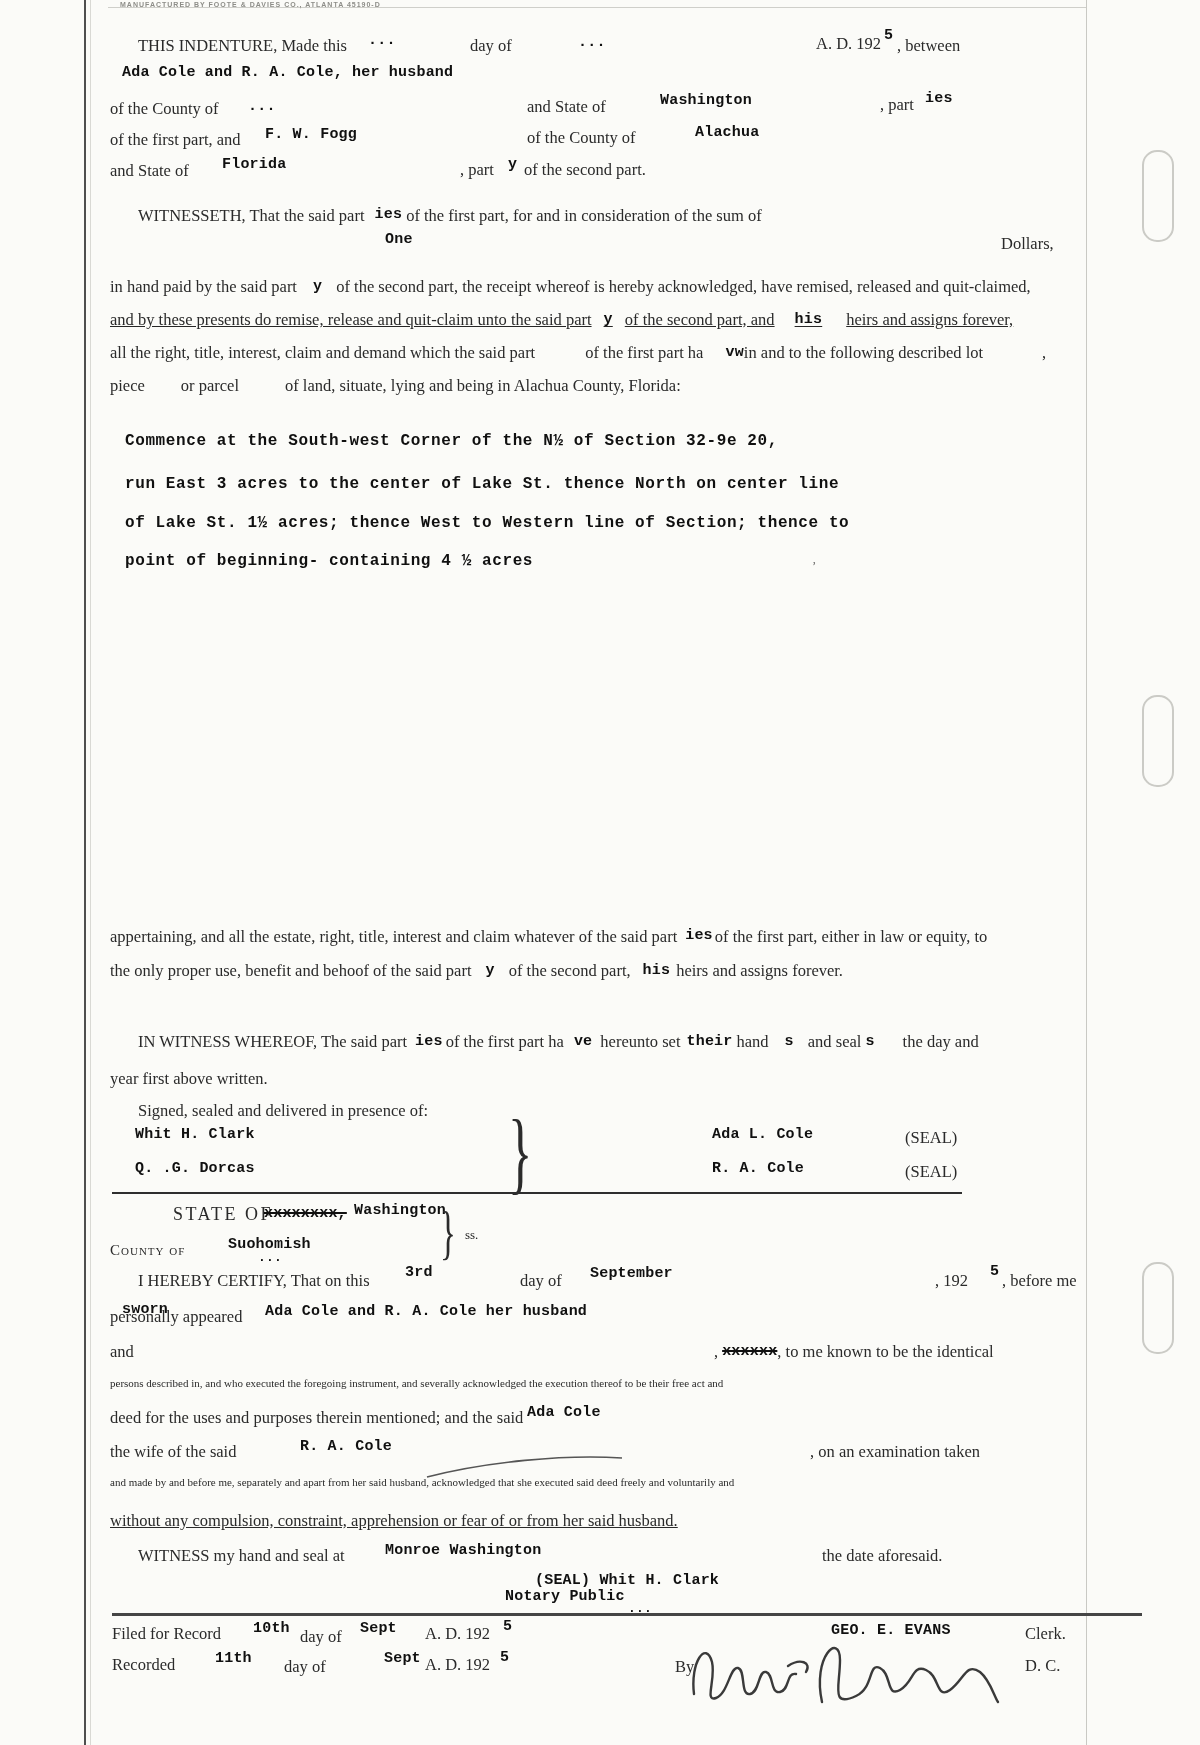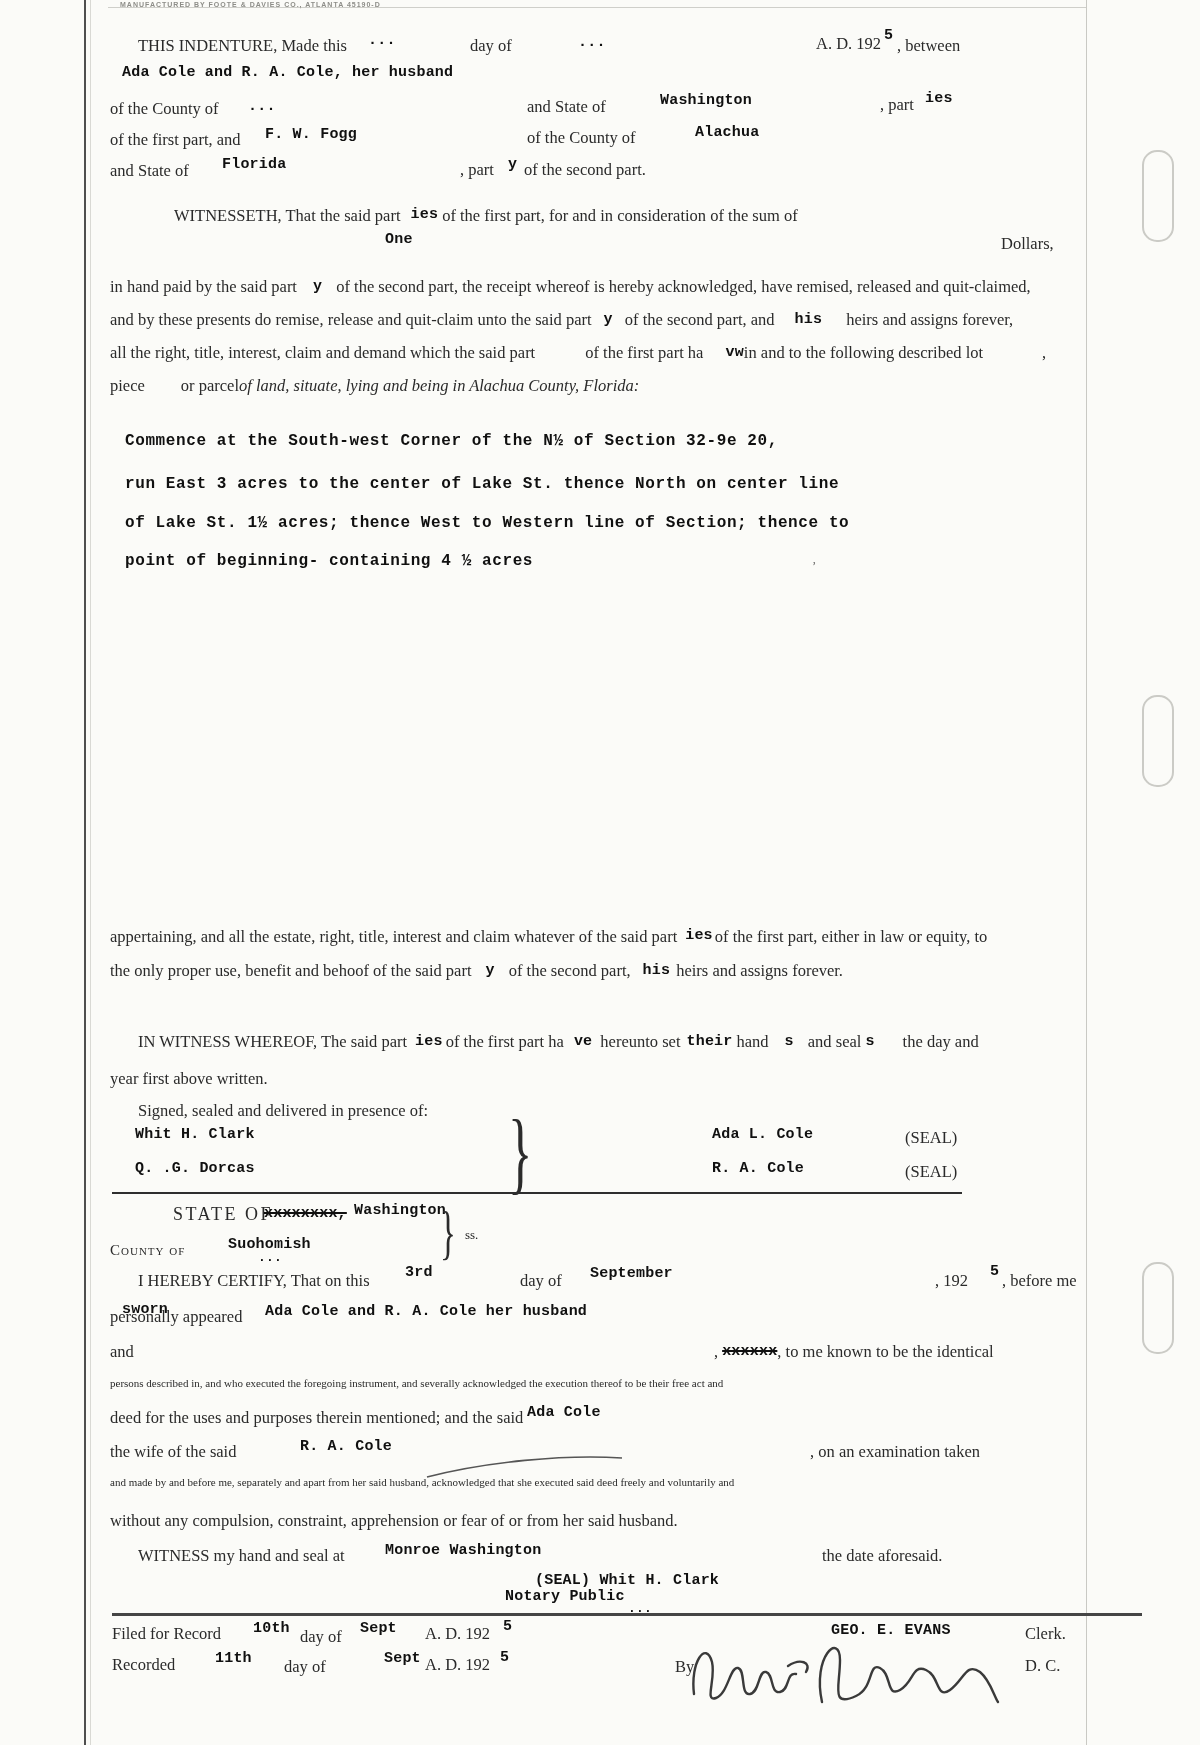--- a/index.html
+++ b/index.html
@@ -56,37 +56,37 @@
   <span class="abs s" style="left:110px;top:130px;">of the first part, and</span>
   <span class="abs t" style="left:265px;top:126px;">F. W. Fogg</span>
   <span class="abs s" style="left:527px;top:128px;">of the County of</span>
   <span class="abs t" style="left:695px;top:124px;">Alachua</span>
   <span class="abs s" style="left:110px;top:161px;">and State of</span>
   <span class="abs t" style="left:222px;top:156px;">Florida</span>
   <span class="abs s" style="left:460px;top:160px;">, part</span>
   <span class="abs t" style="left:508px;top:156px;">y</span>
   <span class="abs s" style="left:524px;top:160px;">of the second part.</span>
 
-  <div class="abs" style="left:138px;top:206px;margin-left:36px;">
+  <div class="abs" style="left:138px;top:206px;">
     <span class="s">WITNESSETH, That the said part</span><span class="t" style="margin-left:10px;position:relative;top:-3px;">ies</span><span class="s" style="margin-left:4px;">of the first part, for and in consideration of the sum of</span>
   </div>
   <span class="abs t" style="left:385px;top:231px;">One</span>
   <span class="abs s" style="left:1001px;top:234px;">Dollars,</span>
   <div class="abs" style="left:110px;top:277px;">
     <span class="s">in hand paid by the said part</span><span class="t" style="margin-left:16px;position:relative;top:-2px;">y</span><span class="s" style="margin-left:14px;">of the second part, the receipt whereof is hereby acknowledged, have remised, released and quit-claimed,</span>
   </div>
-  <div class="abs" style="left:110px;top:310px;">
+  <div class="abs" style="left:110px;top:310px;text-decoration:underline;">
     <span class="s">and by these presents do remise, release and quit-claim unto the said part</span><span class="t" style="margin-left:12px;position:relative;top:-2px;">y</span><span class="s" style="margin-left:12px;">of the second part, and</span><span class="t" style="margin-left:20px;position:relative;top:-2px;">his</span><span class="s" style="margin-left:24px;">heirs and assigns forever,</span>
   </div>
   <div class="abs" style="left:110px;top:343px;">
     <span class="s">all the right, title, interest, claim and demand which the said part</span><span class="s" style="margin-left:50px;">of the first part ha</span><span class="t" style="margin-left:22px;position:relative;top:-2px;">vw</span><span class="s">in and to the following described lot</span>
   </div>
   <span class="abs s" style="left:1042px;top:343px;">,</span>
   <div class="abs" style="left:110px;top:376px;">
-    <span class="s">piece</span><span class="s" style="margin-left:36px;">or parcel</span><span class="s" style="font-style:italic;">of land, situate, lying and being in Alachua County, Florida:</span>
+    <span class="s">piece</span><span class="s" style="margin-left:36px;">or parcel</span><span class="s" style="margin-left:46px;">of land, situate, lying and being in Alachua County, Florida:</span>
   </div>
 
   <span class="abs t desc" style="left:125px;top:432px;">Commence at the South-west Corner of the N½ of Section 32-9e 20,</span>
   <span class="abs t desc" style="left:125px;top:475px;">run East 3 acres to the center of Lake St. thence North on center line</span>
   <span class="abs t desc" style="left:125px;top:514px;">of Lake St. 1½ acres; thence West to Western line of Section; thence to</span>
   <span class="abs t desc" style="left:125px;top:552px;">point of beginning- containing 4 ½ acres</span>
   <span class="abs s13" style="left:812px;top:558px;color:#6a6a6a;">’</span>
 
   <div class="abs" style="left:110px;top:927px;">
     <span class="s">appertaining, and all the estate, right, title, interest and claim whatever of the said part</span><span class="t" style="margin-left:8px;position:relative;top:-3px;">ies</span><span class="s" style="margin-left:2px;">of the first part, either in law or equity, to</span>
@@ -136,21 +136,21 @@
   <span class="abs s s15" style="left:110px;top:1377px;">persons described in, and who executed the foregoing instrument, and severally acknowledged the execution thereof to be their free act and</span>
   <span class="abs s" style="left:110px;top:1408px;">deed for the uses and purposes therein mentioned; and the said</span>
   <span class="abs t" style="left:527px;top:1404px;">Ada Cole</span>
   <span class="abs s" style="left:110px;top:1442px;">the wife of the said</span>
   <span class="abs t" style="left:300px;top:1438px;">R. A. Cole</span>
   <span class="abs s" style="left:810px;top:1442px;">, on an examination taken</span>
   <span class="abs s s15" style="left:110px;top:1476px;">and made by and before me, separately and apart from her said husband, acknowledged that she executed said deed freely and voluntarily and</span>
   <svg width="200" height="30" viewBox="0 0 200 30" style="position:absolute;left:425px;top:1450px;">
     <path d="M2,27 C60,12 140,4 197,8" stroke="#555" stroke-width="1.6" fill="none"></path>
   </svg>
-  <span class="abs s" style="left:110px;top:1511px;">without any compulsion, constraint, apprehension or fear of or from her said husband.</span>
+  <span class="abs s" style="left:110px;top:1511px;text-decoration:underline;">without any compulsion, constraint, apprehension or fear of or from her said husband.</span>
   <span class="abs s" style="left:138px;top:1546px;">WITNESS my hand and seal at</span>
   <span class="abs t" style="left:385px;top:1542px;">Monroe Washington</span>
   <span class="abs s" style="left:822px;top:1546px;">the date aforesaid.</span>
   <span class="abs t" style="left:535px;top:1572px;">(SEAL) Whit H. Clark</span>
   <span class="abs t" style="left:505px;top:1588px;">Notary Public</span>
   <span class="abs t t13" style="left:628px;top:1601px;">...</span>
 
   <div class="rule" style="left:112px;top:1613px;width:1030px;height:3px;background:#454545;"></div>
   <span class="abs s" style="left:112px;top:1624px;">Filed for Record</span>
   <span class="abs t" style="left:253px;top:1620px;text-align:right;">10th</span>

